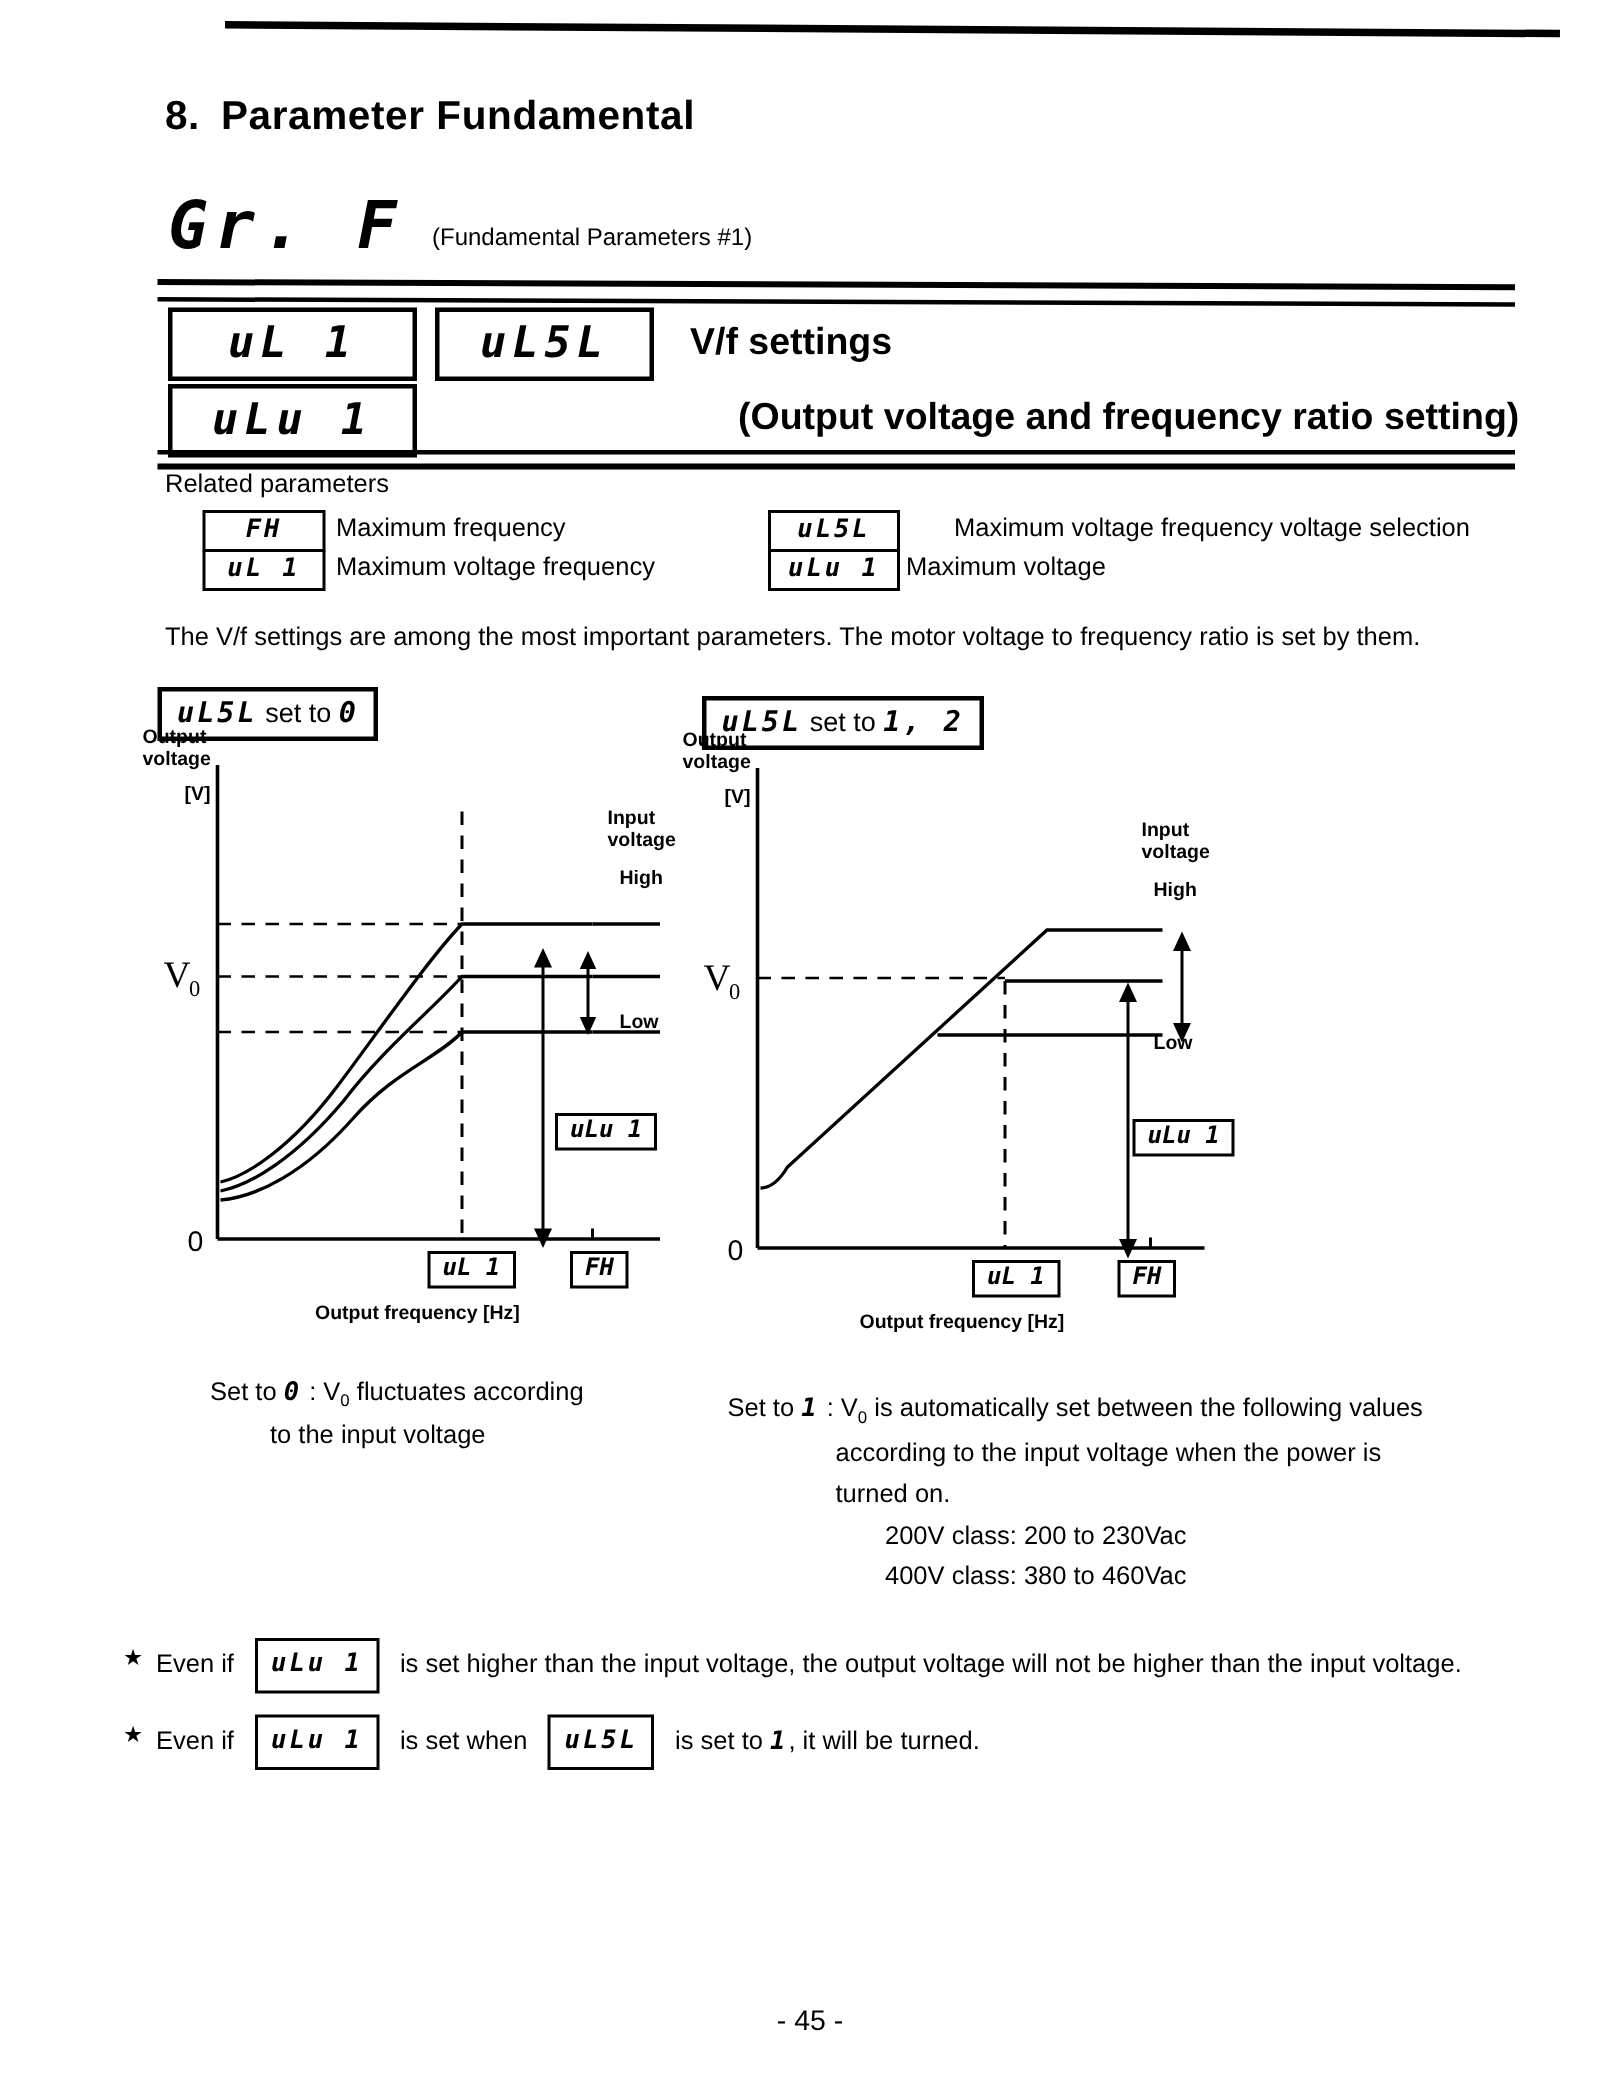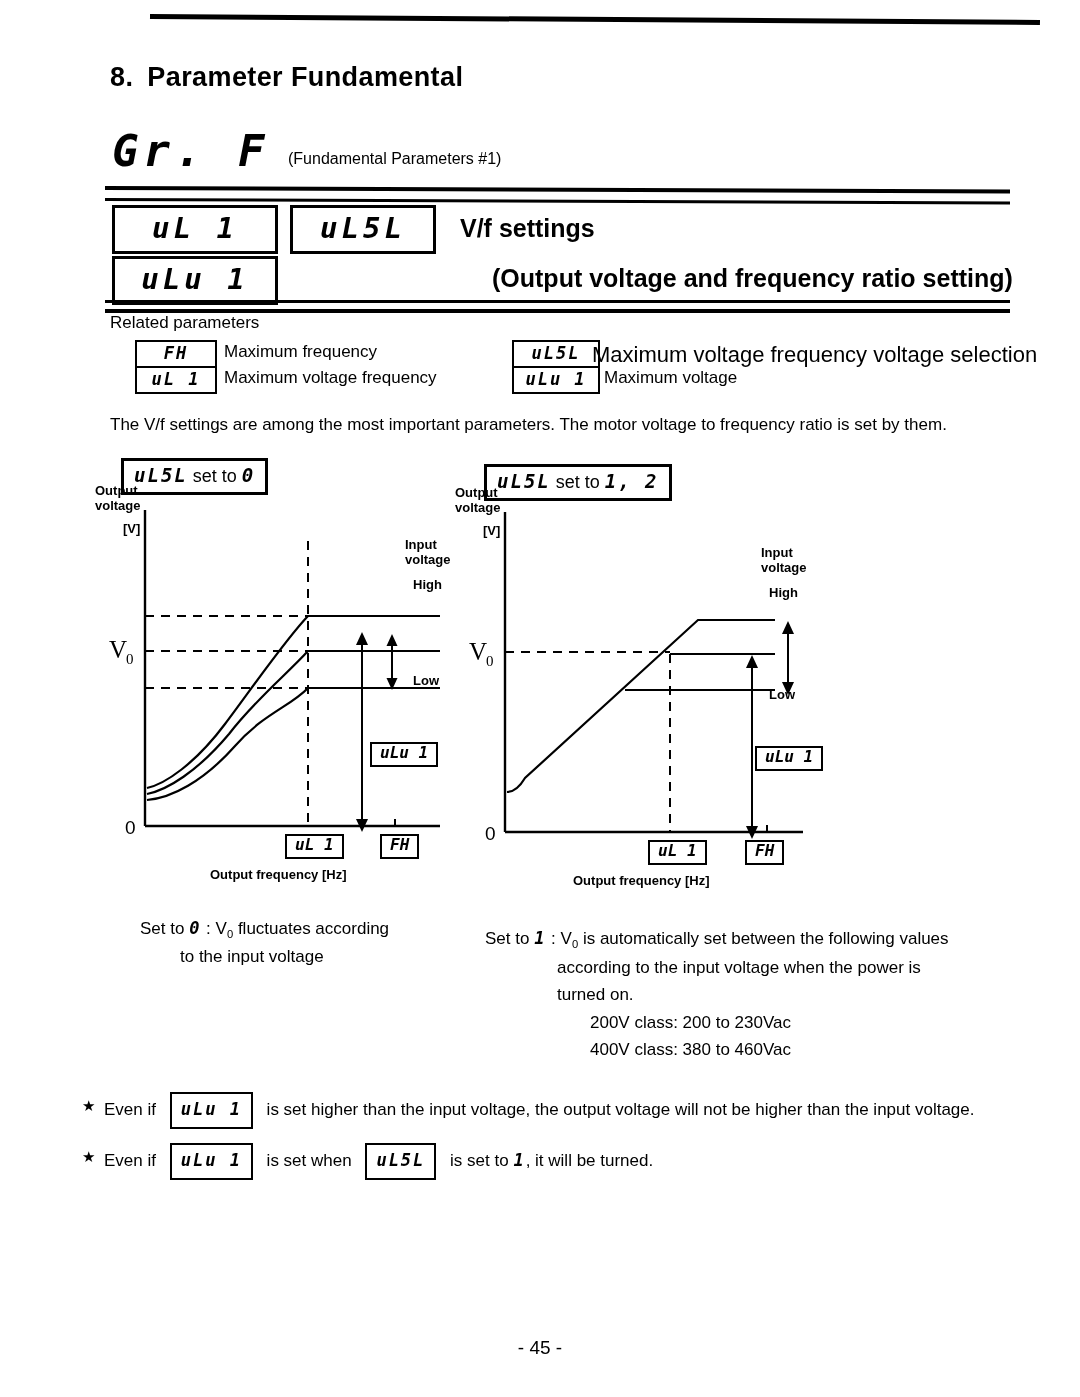--- a/index.html
+++ b/index.html
@@ -110,34 +110,33 @@
     text-align: center;
     padding: 1px 0 3px 0;
     background: #fff;
   }
   #rel-fh    { left: 135px; top: 340px; width: 78px; }
   #rel-ul1   { left: 135px; top: 366px; width: 78px; }
   #rel-fh-t  { left: 224px; top: 342px; font-size: 17px; }
   #rel-ul1-t { left: 224px; top: 368px; font-size: 17px; }
   #rel-ulsl   { left: 512px; top: 340px; width: 84px; }
   #rel-ulu1   { left: 512px; top: 366px; width: 84px; }
-  #rel-ulsl-t { left: 592px; top: 342px; font-size: 22px; }
+  #rel-ulsl-t { left: 636px; top: 342px; font-size: 17px; text-align: center; }
   #rel-ulu1-t { left: 604px; top: 368px; font-size: 17px; }
 
   
   #intro { left: 110px; top: 415px; width: 910px; font-size: 17px; }
 
   
   .case-hdr {
     border: 3px solid #000;
     padding: 3px 10px 5px 10px;
     font-size: 18px;
     background: #fff;
     white-space: nowrap;
-    margin-left: 16px;
   }
   .case-hdr .seg { font-size: 19px; }
   #case-left  { left: 105px; top: 458px; }
   #case-right { left: 468px; top: 464px; }
 
   
   .chart { position: absolute; }
   #chart-left  { left: 95px;  top: 488px; width: 370px; height: 400px; }
   #chart-right { left: 455px; top: 494px; width: 370px; height: 400px; }
   .chart svg { display: block; }

